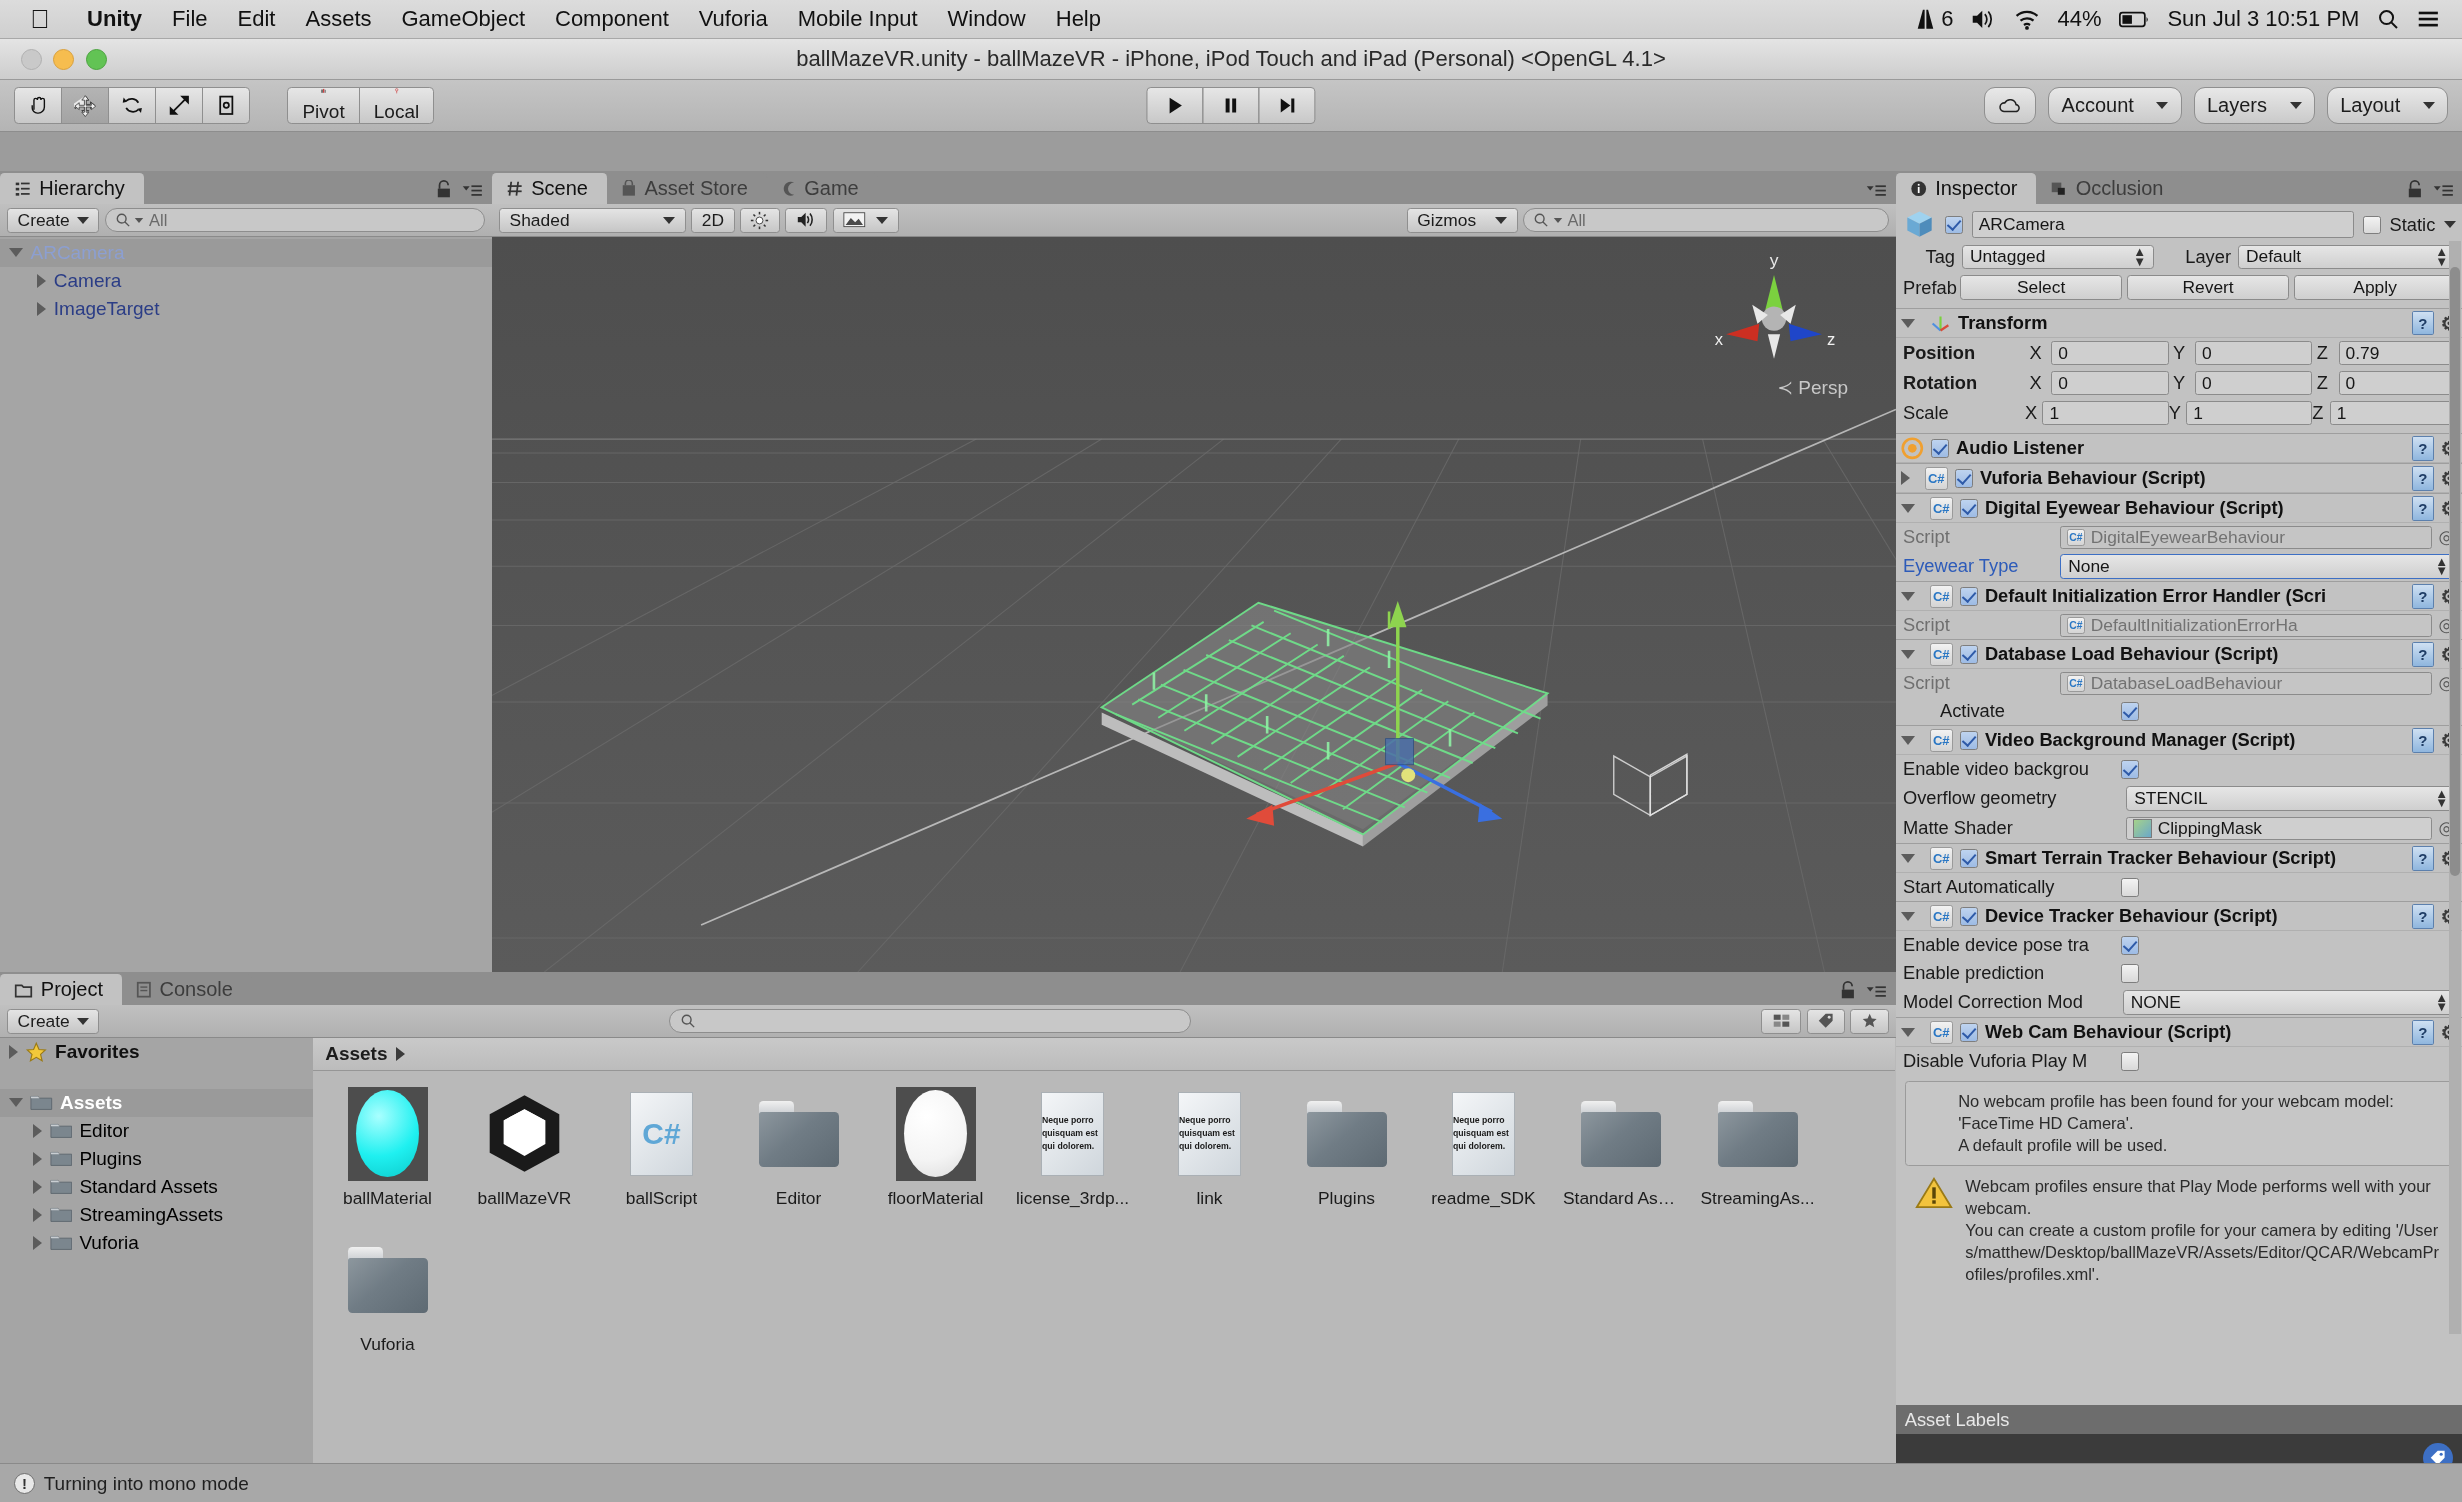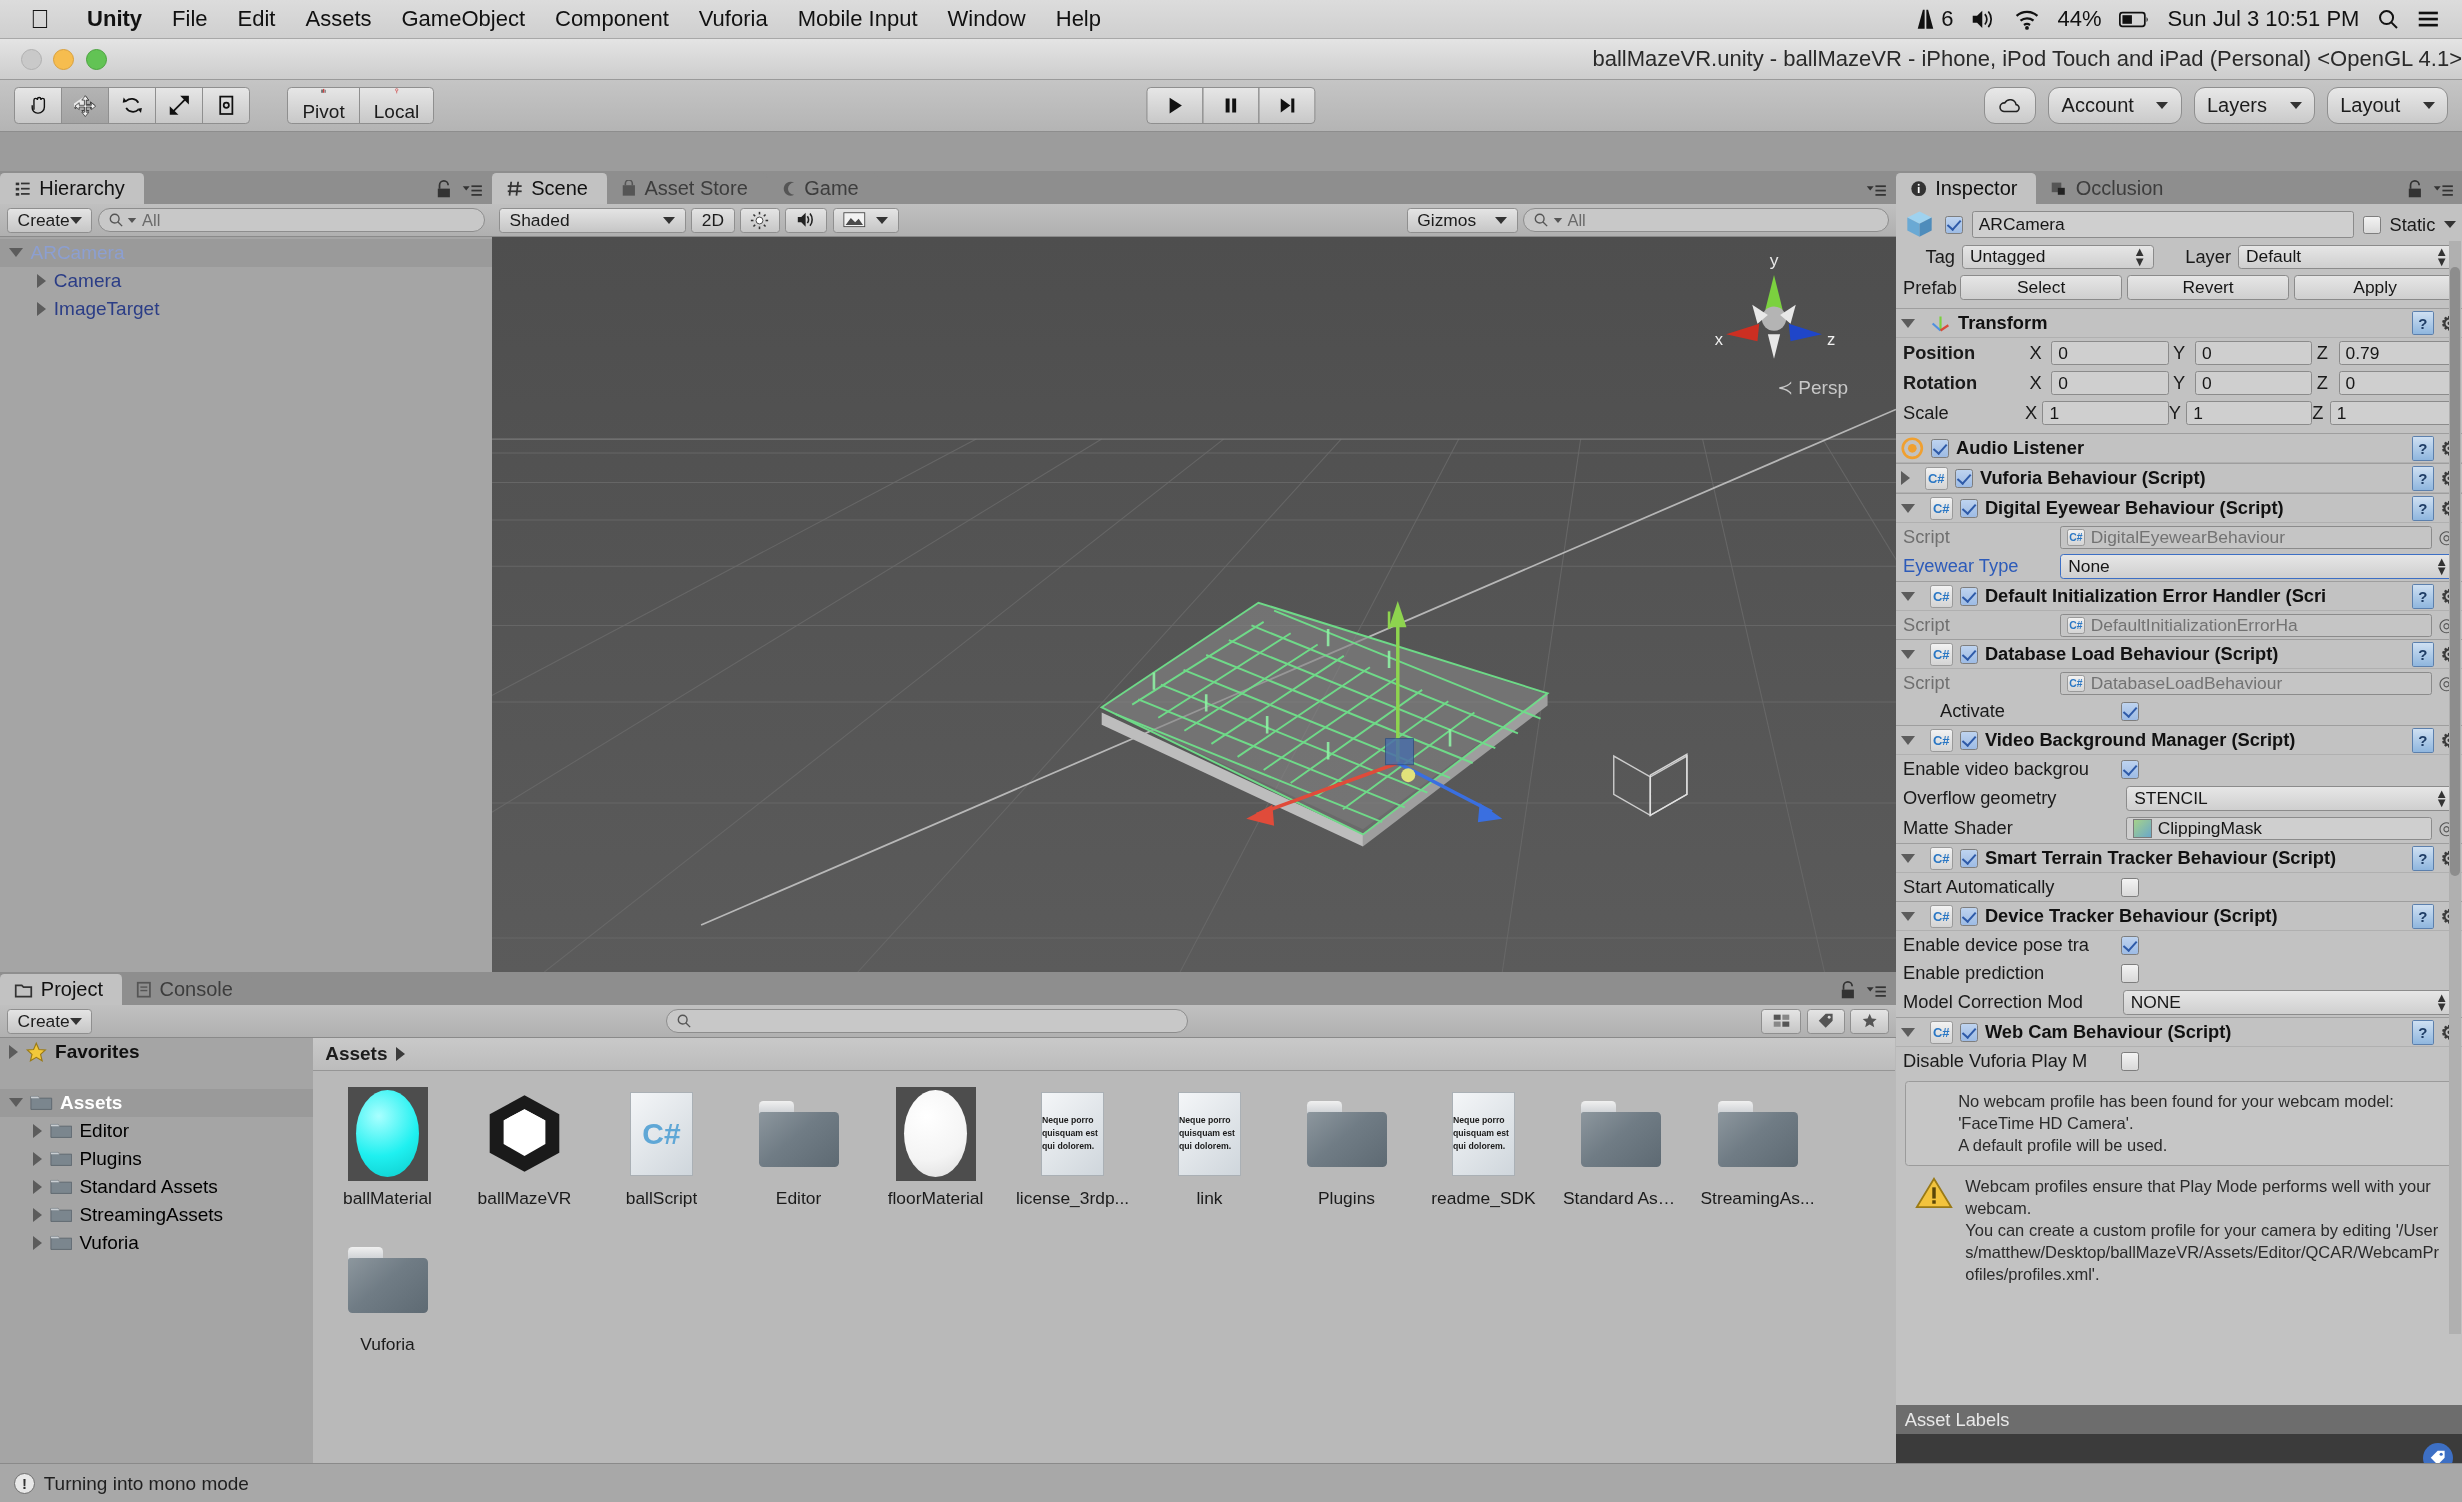--- a/index.html
+++ b/index.html
@@ -18,21 +18,21 @@
 
   
   #win { position:absolute; left:0; top:39px; width:2462px; height:1464px; background:#9c9c9c; }
   #titlebar { height:41px; background:linear-gradient(#e4e4e4,#cdcdcd);
     border-bottom:0.9px solid #9a9a9a; display:flex; align-items:center; position:relative; }
   .tl-dots { display:flex; gap:11.3px; padding-left:21px; }
   .dot { width:21px; height:21px; border-radius:50%; }
   .dot.r { background:#c9c9c9; border:0.9px solid #b0b0b0; }
   .dot.y { background:#f6bd4f; border:0.9px solid #d9a03c; }
   .dot.g { background:#62c354; border:0.9px solid #4aa33e; }
-  #titletext { position:absolute; left:0; right:0; text-align:right; font-size:22px;
+  #titletext { position:absolute; left:0; right:0; text-align:center; font-size:22px;
     color:#2a2a2a; font-weight:500; }
 
   
   #toolbar { height:52px; background:linear-gradient(#c5c5c5,#b4b4b4);
     border-bottom:0.9px solid #8d8d8d; display:flex; align-items:center; padding:0 14px; gap:0; }
   .btngrp { display:flex; }
   .tbtn { height:37px; min-width:48px; background:linear-gradient(#e6e6e6,#c8c8c8);
     border:0.9px solid #8f8f8f; display:flex; align-items:center; justify-content:center;
     font-size:19px; color:#1c1c1c; margin-left:-0.9px; }
   .tbtn:first-child { margin-left:0; border-radius:4.4px 0 0 4.4px; }
@@ -63,21 +63,21 @@
   .tabrow { height:33px; background:#8e8e8e; display:flex; align-items:flex-end; position:relative; }
   .tab { height:31px; padding:0 19px 0 14px; display:flex; align-items:center; gap:7.8px;
     font-size:20px; color:#3d3d3d; background:#8e8e8e; border-top-left-radius:4.4px;
     border-top-right-radius:4.4px; }
   .tab.active { background:#c2c2c2; color:#111; }
   .tabicons { position:absolute; right:8.7px; bottom:5.2px; display:flex; align-items:center; gap:8.7px; }
   .subbar { height:33px; background:linear-gradient(#c0c0c0,#b0b0b0);
     border-bottom:0.9px solid #8a8a8a; display:flex; align-items:center; padding:0 7px; gap:5.2px; }
   .minibtn { height:25px; padding:0 9.6px; background:linear-gradient(#e4e4e4,#c6c6c6);
     border:0.9px solid #8f8f8f; border-radius:3.5px; font-size:17.4px; display:flex;
-    align-items:center; color:#1c1c1c; }
+    align-items:center; gap:7px; color:#1c1c1c; }
   .searchbox { flex:1; height:23.5px; background:#c8c8c8; border:0.9px solid #8d8d8d;
     border-radius:12.2px; display:flex; align-items:center; padding:0 10.4px; font-size:16.5px;
     color:#6a6a6a; gap:3.5px; }
 
   
   #hierarchy { left:0; top:132px; width:492px; height:801px; background:#a5a5a5; }
   .hbody { background:#a5a5a5; height:100%; padding-top:1.7px; }
   .hrow { height:28px; display:flex; align-items:center; font-size:19px; padding-left:8.7px; }
   .hrow.sel { background:#9a9a9a; }
   .arrow { width:0; height:0; margin-right:7.8px; border-top:7px solid transparent;

